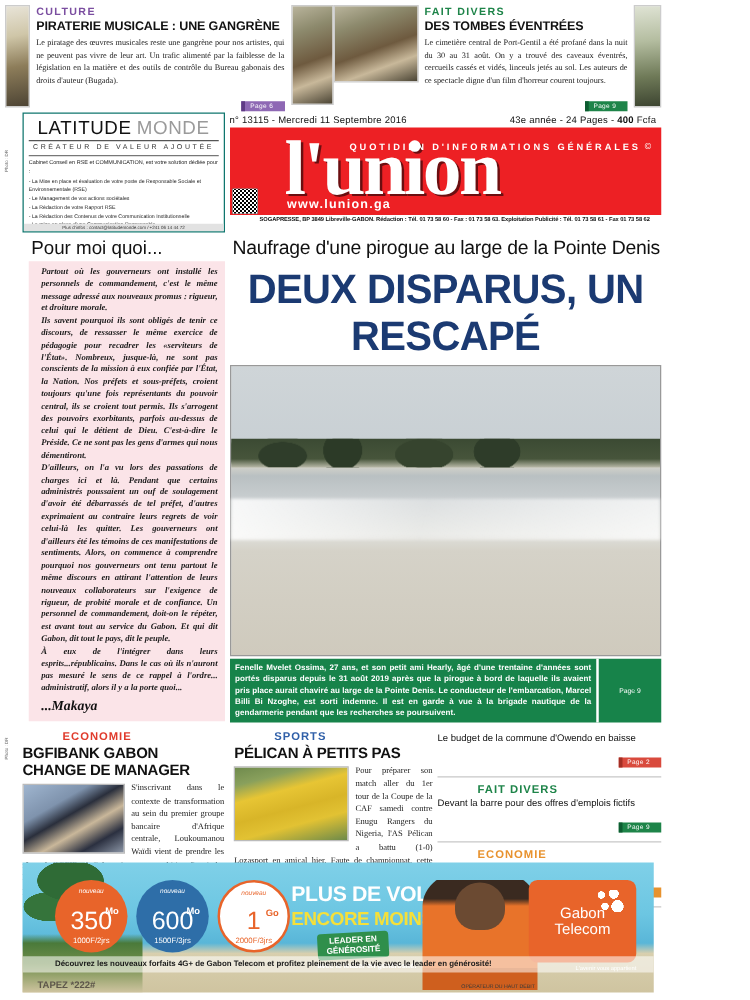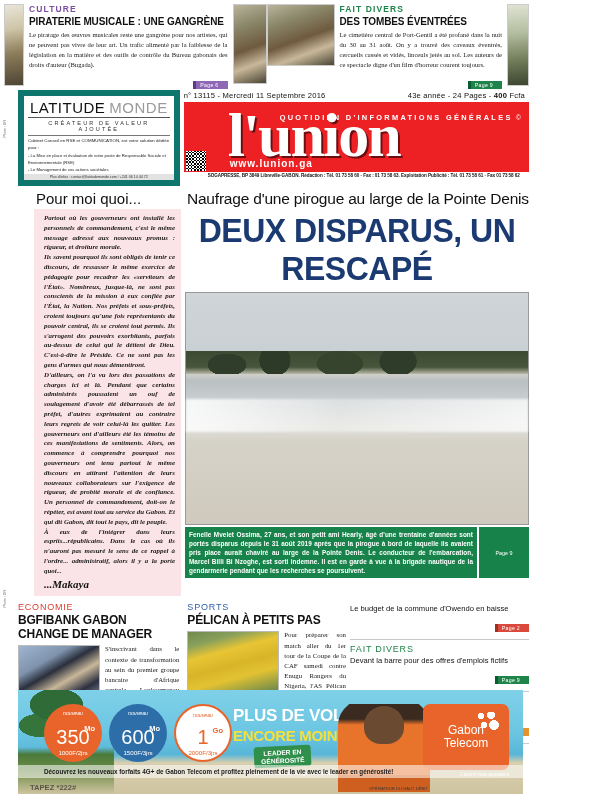--- a/index.html
+++ b/index.html
@@ -80,21 +80,21 @@
       repeating-linear-gradient(90deg,#000 0 1.6px,#fff 1.6px 3.2px);
     background-blend-mode: difference; background-color:#fff;
   }
   .imprint {
     font-size: 4.6px; font-weight: bold; color:#111; padding: 1px 0 0 24px;
     letter-spacing: -0.05px; white-space: nowrap;
   }
 
   
   .cols { display:flex; }
-  .leftcol { width: 205px; padding: 0 4px 0 34px; position: relative; }
+  .leftcol { width: 205px; padding: 0 4px 0 23px; position: relative; }
   .rightcol { width: 395px; padding-right: 4px; }
 
   
   .edito-title { font-size: 15px; font-weight: normal; color:#111; margin: 4px 0 2px 2px; }
   .edito-box { background:#fbe4e8; padding: 4px 6px 6px 10px; }
   .edito-text {
     font-family: "Liberation Serif", serif; font-style: italic; font-weight:bold;
     font-size: 6.9px; line-height: 1.42; text-align: justify; color:#1a1a1a;
   }
   .edito-text p { margin-bottom: 0; text-indent: 0; }
@@ -142,21 +142,21 @@
   .caption-page {
     width: 52px; border-left: 2px solid #fff; display:flex; align-items:center;
     justify-content:center; font-size: 5.4px;
   }
 
   
   .lower { display:flex; margin-top: 6px; }
   .lw-l { width: 205px; padding: 0 4px 0 18px; }
   .lw-m { width: 188px; padding: 0 4px; }
   .lw-r { width: 207px; padding-right: 4px; }
-  .sec-kicker { font-weight:normal; font-size: 9px; letter-spacing: .8px; }
+  .sec-kicker { font-weight:bold; font-size: 9px; letter-spacing: .8px; margin-left: 32px; }
   .k-red { color:#e03b2c; } .k-blue { color:#2f5fa8; } .k-green { color:#1e8449; } .k-orange { color:#e8922e; }
   .sec-title { font-weight:bold; font-size: 12px; color:#111; margin: 1px 0 3px 0; letter-spacing:-.2px; }
   .sec-flow { font-family:"Liberation Serif", serif; font-size: 6.8px; line-height:1.5; text-align: justify; color:#1a1a1a; }
   .sec-photo { float:left; margin: 1px 5px 2px 0; border:1px solid #bbb; }
   .p-bank { width: 82px; height: 56px;
     background: linear-gradient(150deg,#9fb5cf 0%,#7f93ad 30%,#2a2f3c 45%,#c9b79a 62%,#2b3040 80%,#8c96a6 100%); }
   .p-team { width: 92px; height: 60px;
     background: linear-gradient(165deg,#6f8a4d 0%,#89a05c 18%,#e7c534 35%,#d8b528 55%,#e2c233 72%,#6d8a4a 100%); }
   .divider { height:1px; background:#c8c8c8; margin: 5px 0 4px 0; }
   .brief-line { font-size: 7.6px; color:#111; margin-top: 2px; }
@@ -256,21 +256,21 @@
           <span class="pagebadge pb-green">Page 9</span>
         </div>
       </div>
       <div class="teaser-photo ph ph-c"></div>
     </div>
   </div>
 
   <div class="cols">
 
     <div style="width:205px; padding: 0 4px 0 18px;">
-      <div style="border:6px solid #0f766e; padding:3px 4px; background:#fff; height:96px; overflow:hidden; position:relative;">
+      <div style="border:1px solid #0f766e; padding:3px 4px; background:#fff; height:96px; overflow:hidden; position:relative;">
         <div style="display:flex; align-items:baseline; justify-content:center; gap:4px; border-bottom:1px solid #555; padding-bottom:1px;">
           <span style="font-size:15px; letter-spacing:.5px; color:#111;">LATITUDE</span>
           <span style="font-size:15px; letter-spacing:.5px; color:#9a9a9a;">MONDE</span>
         </div>
         <div style="text-align:center; font-size:5.6px; letter-spacing:2.1px; color:#333; margin:2px 0 3px;">CRÉATEUR DE VALEUR AJOUTÉE</div>
         <div style="border-top:1px solid #777; padding-top:2px;">
           <div style="font-size:4.4px; color:#222; line-height:1.5;">Cabinet Conseil en RSE et COMMUNICATION, est votre solution dédiée pour :</div>
           <div style="font-size:4.2px; color:#222; line-height:1.65; margin-top:2px;">
             <div>- La Mise en place et évaluation de votre poste de Responsable Sociale et Environnementale (RSE)</div>
             <div>- Le Management de vos actions sociétales</div>

